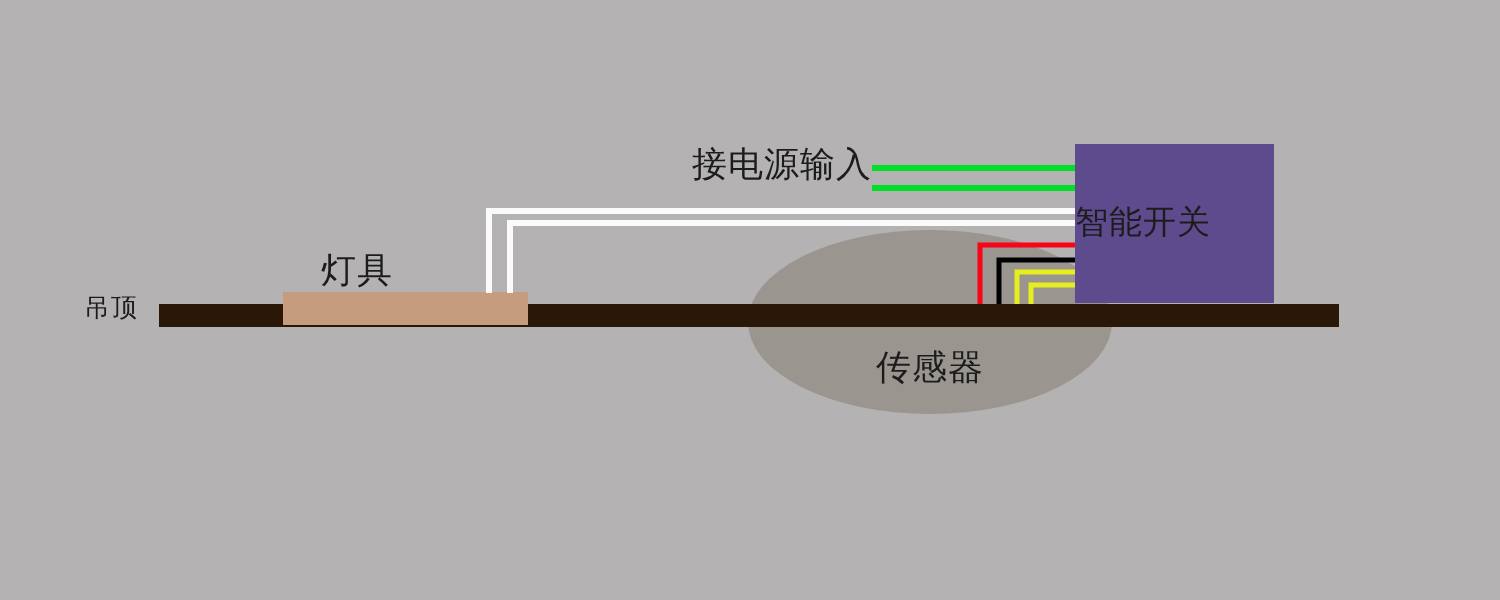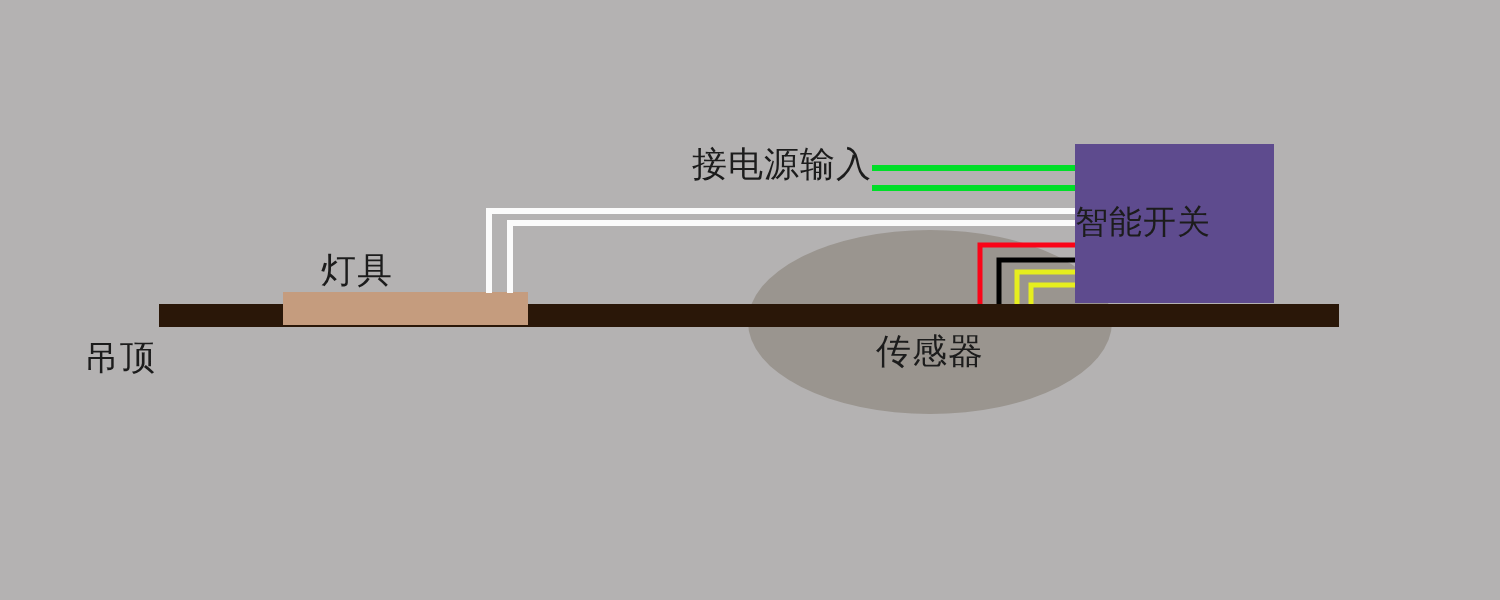--- a/index.html
+++ b/index.html
@@ -13,24 +13,24 @@
     overflow:hidden;
   }
   .abs{position:absolute;}
   .label{
     position:absolute;
     font-weight:400;
     line-height:1.06;
     white-space:nowrap;
     letter-spacing:1px;
   }
-  #ceiling-label{left:84px;top:294px;font-size:35px;margin-top:44px;}
+  #ceiling-label{left:84px;top:294px;font-size:26px;}
   #lamp-label{left:321px;top:251px;font-size:35px;}
   #power-input-label{left:692px;top:145px;font-size:35px;text-align:center;}
-  #sensor-label{left:830px;top:332px;width:200px;text-align:center;font-size:35px;}
+  #sensor-label{left:830px;top:348px;width:200px;text-align:center;font-size:35px;}
   #sensor{
     left:748px;top:230px;width:364px;height:184px;
     border-radius:50%;
   }
   #ceiling-bar{left:159px;top:304px;width:1180px;height:23px;}
   #lamp{left:283px;top:292px;width:245px;height:33px;}
   #switch-box{left:1075px;top:144px;width:199px;height:159px;}
   #switch-box-text{
     left:1075px;top:201px;width:159px;
     text-align:left;font-size:33px;line-height:42px;

